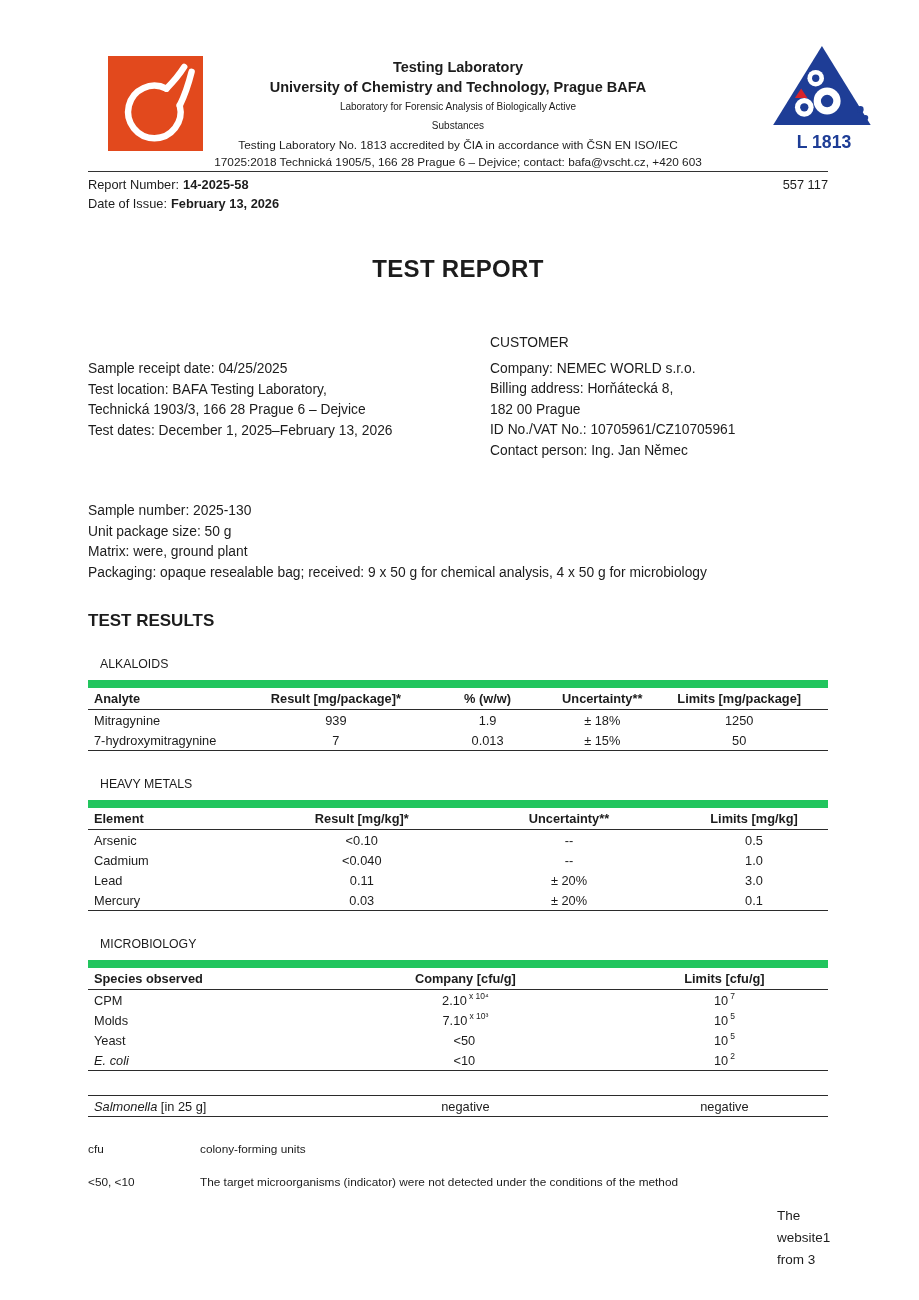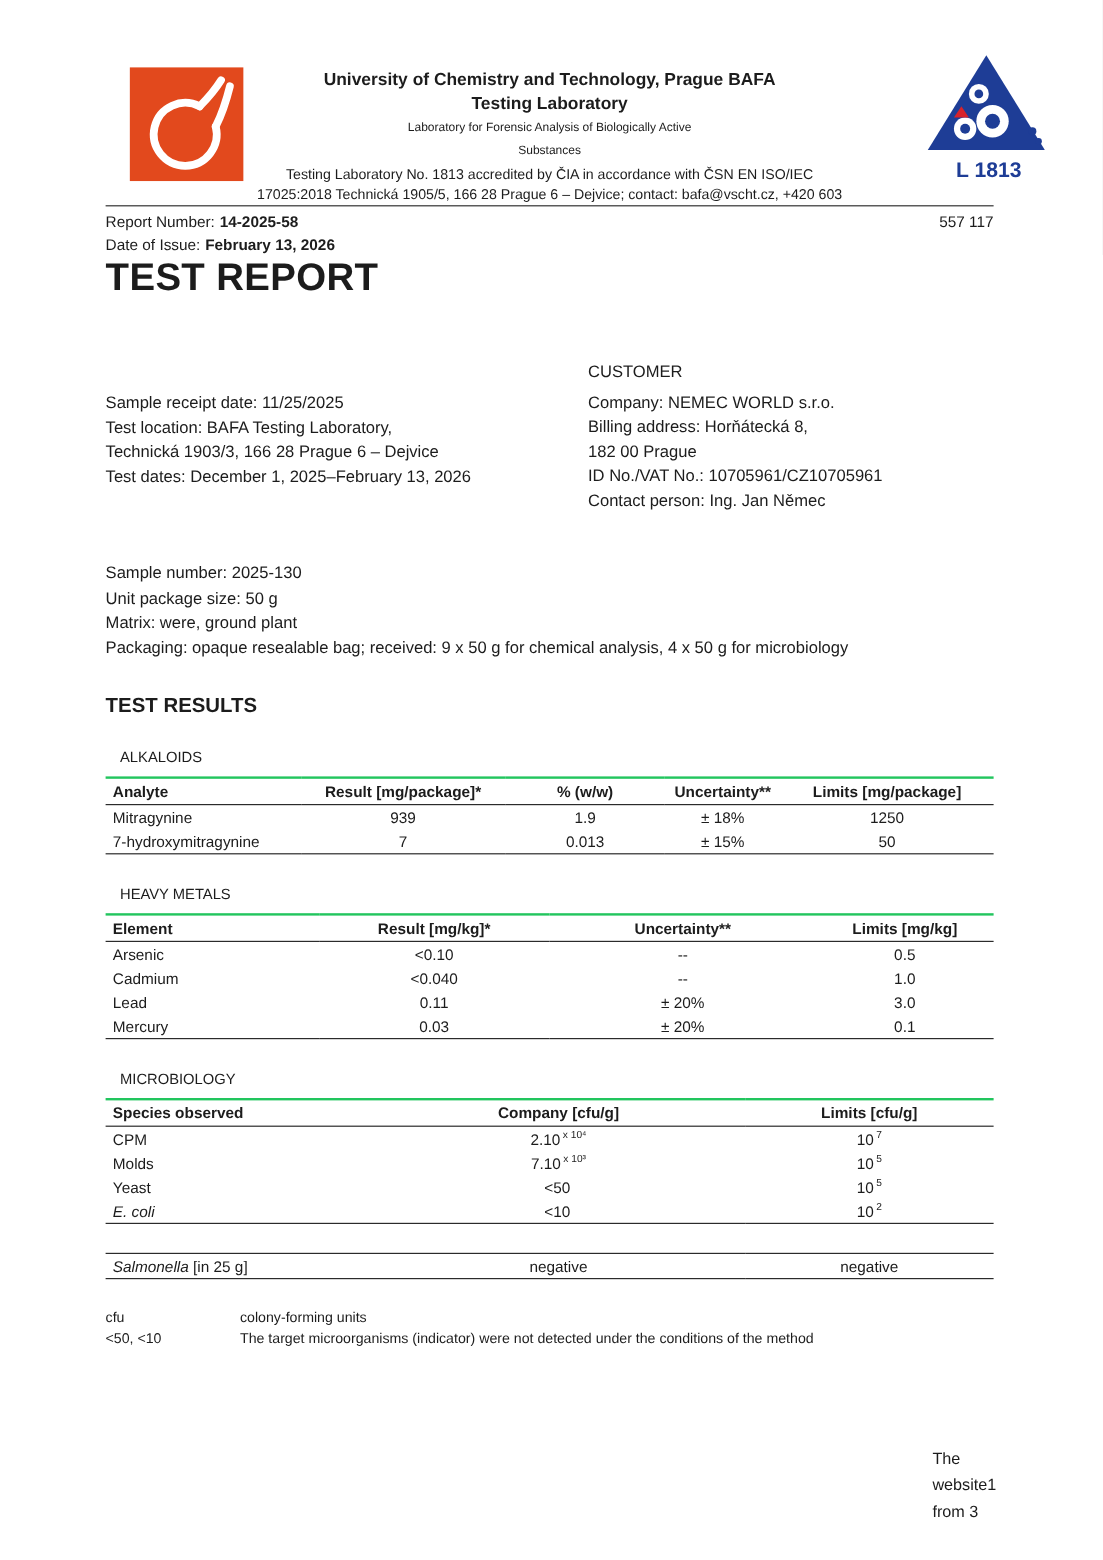--- a/index.html
+++ b/index.html
@@ -17,41 +17,41 @@
   .org-bold{font-size:14.5px;font-weight:bold;line-height:20px;}
   .org-reg{font-size:10px;line-height:19px;}
   .accr{font-size:11.8px;line-height:17px;margin-top:2px;}
   .accr2-wrap{text-align:center;font-size:11.8px;line-height:16px;border-bottom:1.6px solid #333;padding-bottom:1px;}
   .sub-row{position:relative;font-size:12.8px;line-height:19px;margin-top:3px;}
   .centered-abs{position:absolute;left:0;right:0;top:0;text-align:right;}
   .date-line{font-size:12.8px;line-height:19px;}
   .b{font-weight:bold;}
   .lbl{margin-right:4px;}
   
-  .title{text-align:left;font-size:32px;font-weight:bold;letter-spacing:.3px;}
+  .title{text-align:center;margin-top:42px;font-size:24px;font-weight:bold;letter-spacing:.3px;}
   
   .info{display:flex;margin-top:50px;font-size:13.8px;line-height:20.5px;}
   .info-left{width:402px;padding-top:26px;}
   .info-right{flex:1;}
   .customer{margin-bottom:5px;}
   
   .sample{margin-top:40px;font-size:13.8px;line-height:20.5px;}
   .results-heading{margin-top:28px;font-size:17px;font-weight:bold;}
   
   .sec-label{font-size:12.3px;margin:26px 0 9px 12px;}
   table.tbl{width:100%;border-collapse:collapse;font-size:12.8px;
-    border-top:2px solid #22c55e;border-bottom:1.6px solid #2b2b2b;}
+    border-top:8px solid #22c55e;border-bottom:1.6px solid #2b2b2b;}
   table.tbl th{font-weight:bold;border-bottom:1.9px solid #2b2b2b;padding:3px 4px;text-align:center;}
   table.tbl td{padding:2.5px 4px;text-align:center;}
   table.tbl th:first-child,table.tbl td:first-child{text-align:left;padding-left:6px;}
   table.tbl-sal{border-top:1.6px solid #2b2b2b;margin-top:24px;}
   sup{font-size:8.5px;line-height:0;vertical-align:super;margin-left:2px;}
   .italic{font-style:italic;}
   
-  .notes{margin-top:24px;font-size:11.8px;line-height:17px;display:grid;grid-template-columns:112px auto;row-gap:0;}
+  .notes{margin-top:24px;font-size:11.8px;line-height:17px;display:grid;grid-template-columns:112px auto;row-gap:16px;}
   
   .footer{position:absolute;left:777px;top:1205px;font-size:13.5px;line-height:22px;}
 </style>
 </head>
 <body>
 
 <div class="page">
 
   <div class="uct-logo">
     <svg viewBox="0 0 96 96" width="95" height="95">
@@ -78,41 +78,41 @@
         <circle cx="92" cy="71" r="2.6"></circle>
       </g>
       <path d="M24 52 L36 52 L30 43 Z" fill="#D8232A"></path>
       <text x="52" y="100" font-size="17" font-weight="bold" text-anchor="middle" fill="#1E3D96">L 1813</text>
     </svg>
   </div>
 
   <div class="content">
 
     <div class="head-center">
+      <div class="org-bold">Testing Laboratory</div>
       <div class="org-bold">University of Chemistry and Technology, Prague BAFA</div>
-      <div class="org-bold">Testing Laboratory</div>
       <div class="org-reg">Laboratory for Forensic Analysis of Biologically Active</div>
       <div class="org-reg">Substances</div>
       <div class="accr">Testing Laboratory No. 1813 accredited by ČIA in accordance with ČSN EN ISO/IEC</div>
     </div>
     <div class="accr2-wrap">17025:2018 Technická 1905/5, 166 28 Prague 6 – Dejvice; contact: bafa@vscht.cz, +420 603</div>
 
     <div class="sub-row">
       <span class="centered-abs">557 117</span>
       <span class="lbl">Report Number:</span><span class="b">14-2025-58</span>
     </div>
     <div class="date-line">
       <span class="lbl">Date of Issue:</span><span class="b">February 13, 2026</span>
     </div>
 
     <div class="title">TEST REPORT</div>
 
     <div class="info">
       <div class="info-left">
-        <div>Sample receipt date: 11/25/2025</div>
+        <div>Sample receipt date: 04/25/2025</div>
         <div>Test location: BAFA Testing Laboratory,</div>
         <div>Technická 1903/3, 166 28 Prague 6 – Dejvice</div>
         <div>Test dates: December 1, 2025–February 13, 2026</div>
       </div>
       <div class="info-right">
         <div class="customer">CUSTOMER</div>
         <div>Company: NEMEC WORLD s.r.o.</div>
         <div>Billing address: Horňátecká 8,</div>
         <div>182 00 Prague</div>
         <div>ID No./VAT No.: 10705961/CZ10705961</div>

